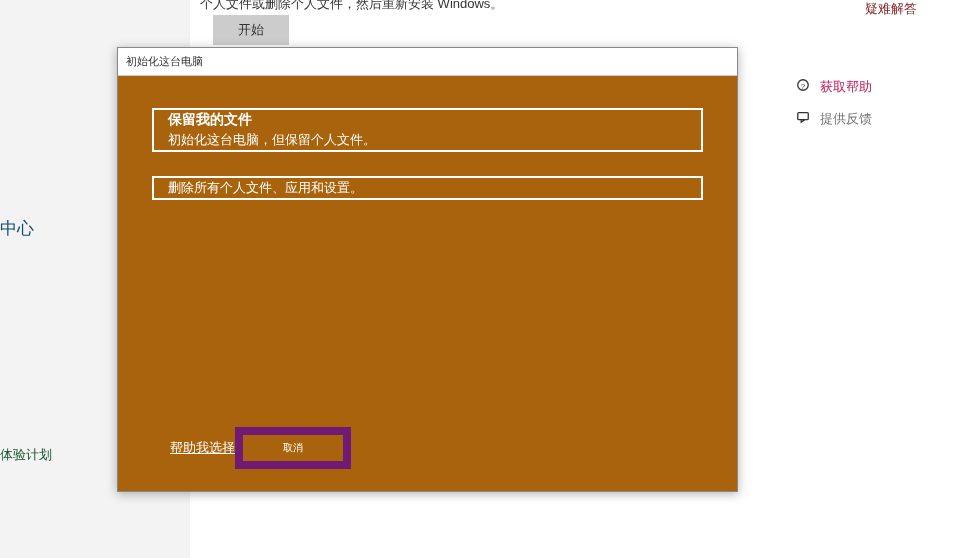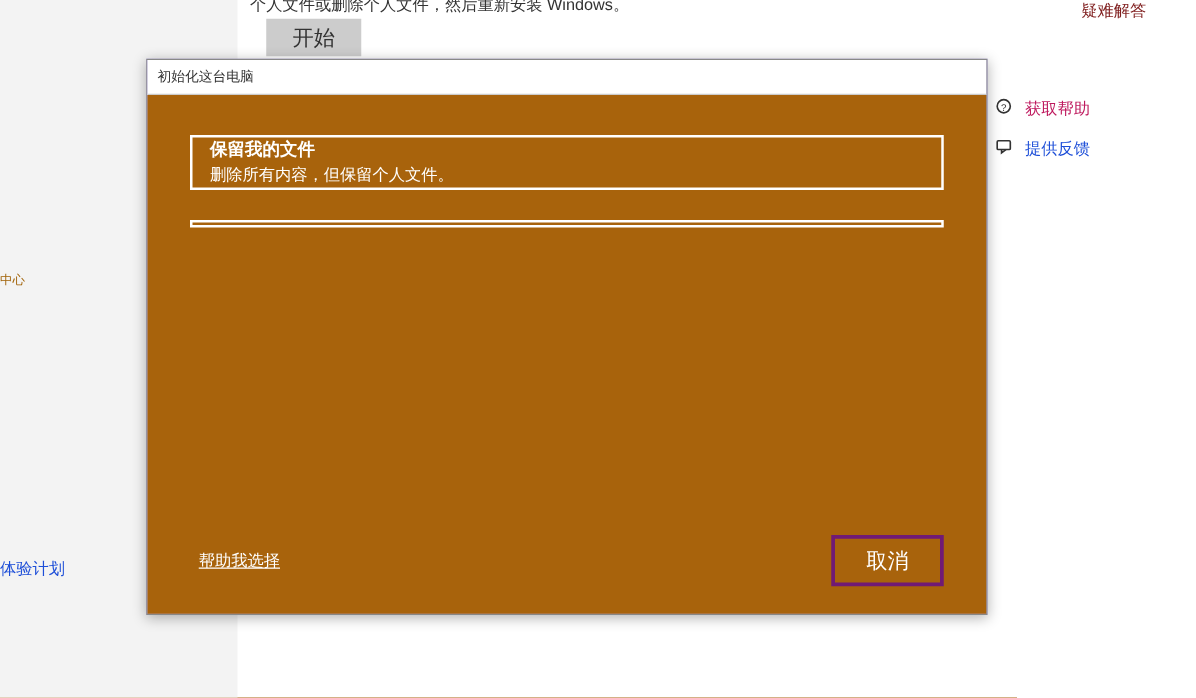--- a/index.html
+++ b/index.html
@@ -20,63 +20,63 @@
       left: 0;
       top: 0;
       width: 190px;
       height: 558px;
       background: #f3f3f3;
     }
     .left-label-1 {
       position: absolute;
       left: 0;
       top: 217px;
-      font-size: 10px;
-      color: #a16207;
+      font-size: 17px;
+      color: #0c4a6e;
     }
     .left-label-2 {
       position: absolute;
       left: 0;
       top: 446px;
       font-size: 13px;
-      color: #1d4ed8;
+      color: #14532d;
     }
     .bg-text-top {
       position: absolute;
       left: 200px;
       top: -5px;
       font-size: 13px;
       color: #333;
     }
     .start-button {
       position: absolute;
       left: 213px;
       top: 15px;
       width: 76px;
       height: 30px;
       background: #cccccc;
       border: none;
-      font-size: 17px;
+      font-size: 13px;
       color: #333;
       cursor: pointer;
     }
     .right-link-1 {
       position: absolute;
       right: 40px;
       top: 0px;
       font-size: 13px;
       color: #7f1d1d;
     }
     .dialog {
       position: absolute;
       left: 117px;
       top: 47px;
-      width: 673px;
+      width: 621px;
       height: 445px;
-      background: #c4b5fd;
+      background: #b91c1c;
       border: 1px solid #888;
       box-shadow: 0 2px 10px rgba(0,0,0,0.3);
     }
     .dialog-titlebar {
       height: 28px;
       background: #ffffff;
       border-bottom: 1px solid #ccc;
       padding-left: 8px;
       display: flex;
       align-items: center;
@@ -106,38 +106,37 @@
       font-weight: bold;
       margin-bottom: 2px;
     }
     .option-desc {
       font-size: 13px;
       font-weight: normal;
     }
     .dialog-footer {
       position: absolute;
       bottom: 22px;
-      left: 41px;
+      left: 52px;
       right: 34px;
       display: flex;
-      justify-content: space-between;
       align-items: center;
     }
     .help-link {
       font-size: 13px;
       color: #ffffff;
       text-decoration: underline;
       cursor: pointer;
     }
     .cancel-button {
-      border: 3px solid #701a75;
+      border: 8px solid #701a75;
       background: transparent;
       color: #ffffff;
-      font-size: 17px;
-      padding: 6px 25px;
+      font-size: 10px;
+      padding: 6px 40px;
       cursor: pointer;
     }
     .side-icon-1 {
       position: absolute;
       left: 796px;
       top: 78px;
       font-size: 13px;
       color: #333;
     }
     .side-icon-2 {
@@ -153,21 +152,21 @@
       top: 78px;
       font-size: 13px;
       color: #be185d;
       cursor: pointer;
     }
     .side-text-feedback {
       position: absolute;
       left: 820px;
       top: 110px;
       font-size: 13px;
-      color: #1d4ed8;
+      color: #737373;
       cursor: pointer;
     }
   </style>
 </head>
 <body>
 
 <div class="left-panel">
   <div class="left-label-1">中心</div>
   <div class="left-label-2">体验计划</div>
 </div>
@@ -195,24 +194,25 @@
 <div class="side-text-feedback">提供反馈</div>
 
 <div class="dialog">
   <div class="dialog-titlebar">
     <span>初始化这台电脑</span>
   </div>
   <div class="dialog-body">
 
     <div class="option-box">
       <div class="option-title">保留我的文件</div>
-      <div class="option-desc">删除所有内容，但保留个人文件。</div>
+      <div class="option-desc">初始化这台电脑，但保留个人文件。</div>
     </div>
 
     <div class="option-box">
+      <div class="option-desc">删除所有个人文件、应用和设置。</div>
     </div>
 
     <div class="dialog-footer">
       <span class="help-link">帮助我选择</span>
       <button class="cancel-button">取消</button>
     </div>
   </div>
 </div>
 
 </body></html>

